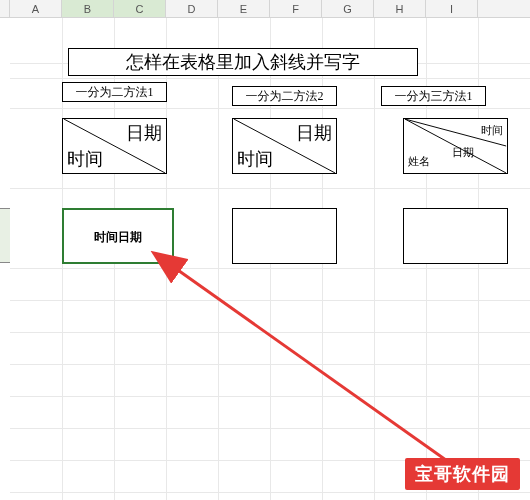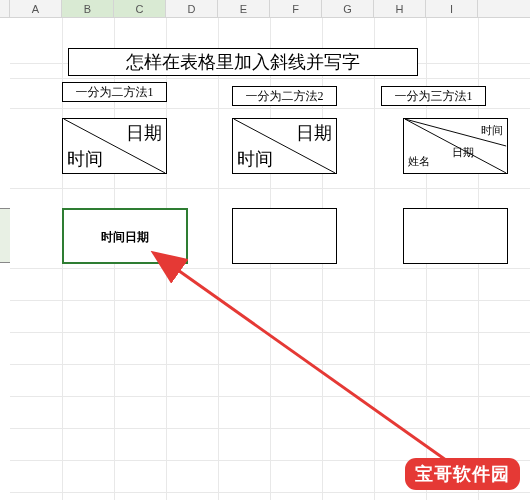--- a/index.html
+++ b/index.html
@@ -30,28 +30,28 @@
 
   .tri-cell { position: absolute; width: 105px; height: 56px; border: 1px solid #000; background: #fff; }
   .tri-cell svg { position: absolute; inset: 0; width: 100%; height: 100%; }
   .tri-cell .sm { position: absolute; font-size: 11px; }
   .tri-time { right: 4px; top: 4px; }
   .tri-date { left: 48px; top: 26px; }
   .tri-name { left: 4px; bottom: 4px; text-align: right; }
 
   .empty-cell { position: absolute; width: 105px; height: 56px; border: 1px solid #000; background: #fff; }
 
-  .sel-cell { position: absolute; left: 62px; top: 190px; width: 126px; height: 56px; border: 2px solid #2e7d32; background: #fff; font-size: 12px; text-align: center; line-height: 54px; font-weight: bold; }
+  .sel-cell { position: absolute; left: 62px; top: 190px; width: 112px; height: 56px; border: 2px solid #2e7d32; background: #fff; font-size: 12px; text-align: center; line-height: 54px; font-weight: bold; }
   .sel-handle { position: absolute; right: -3px; bottom: -3px; width: 6px; height: 6px; background: #2e7d32; border: 1px solid #fff; }
 
   .row-marker { position: absolute; left: 0; top: 208px; width: 10px; height: 55px; border-top: 1px solid #888; border-bottom: 1px solid #888; background: #e8f0e4; }
 
   .arrow-layer { position: absolute; left: 0; top: 0; width: 530px; height: 500px; pointer-events: none; }
 
-  .watermark { position: absolute; right: 10px; bottom: 10px; background: #e53935; color: #fff; font-family: "Microsoft YaHei", sans-serif; font-size: 18px; font-weight: bold; padding: 4px 10px; border-radius: 11px; letter-spacing: 1px; }
+  .watermark { position: absolute; right: 10px; bottom: 10px; background: #e53935; color: #fff; font-family: "Microsoft YaHei", sans-serif; font-size: 18px; font-weight: bold; padding: 4px 10px; border-radius: 2px; letter-spacing: 1px; }
 </style>
 </head>
 <body>
 
 <div class="col-headers">
   <div class="col-h" style="width:10px"></div>
   <div class="col-h" style="width:52px">A</div>
   <div class="col-h selected" style="width:52px">B</div>
   <div class="col-h selected" style="width:52px">C</div>
   <div class="col-h" style="width:52px">D</div>

